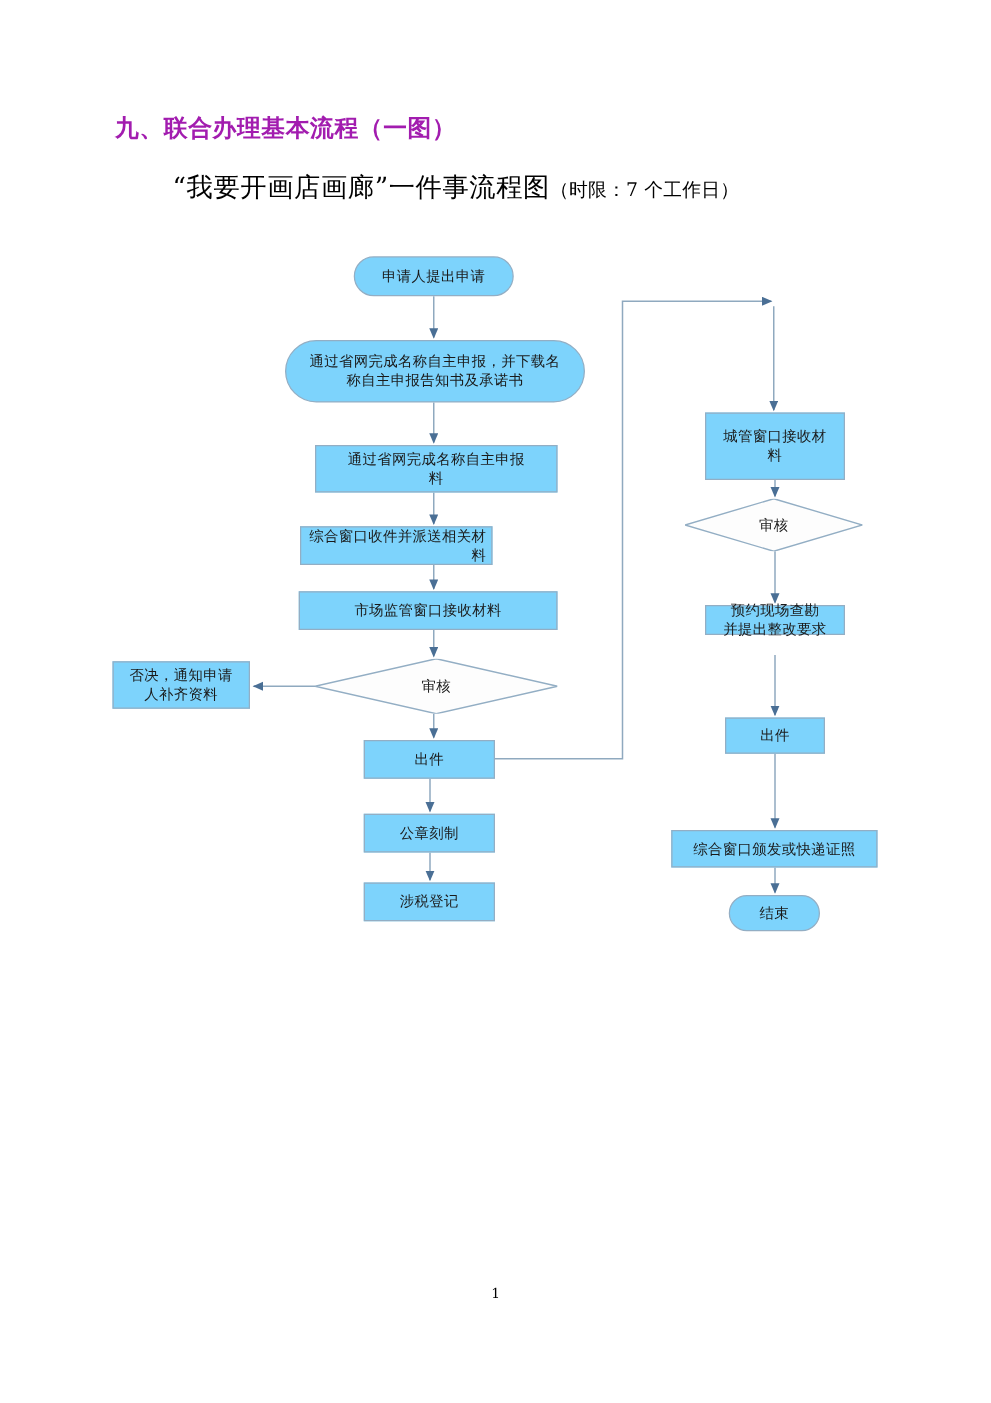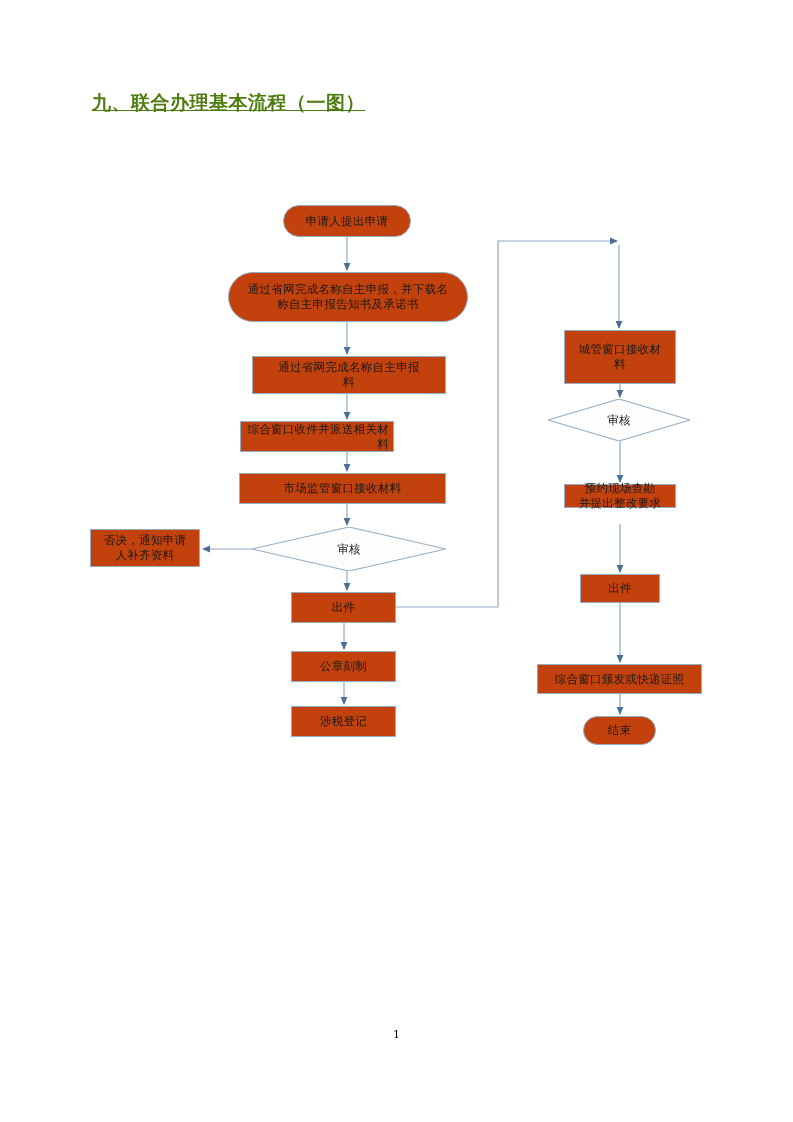--- a/index.html
+++ b/index.html
@@ -19,24 +19,23 @@
   }
 
   
   .heading-1 {
     position: absolute;
     left: 92px;
     top: 90px;
     font-family: "DejaVu Serif", "Liberation Serif", serif;
     font-size: 19px;
     font-weight: bold;
-    color: #4d7c0f;
+    color: #a21caf;
     letter-spacing: 0.5px;
     white-space: nowrap;
-    text-decoration: underline;
   }
   .heading-2 {
     position: absolute;
     left: 138px;
     top: 136px;
     white-space: nowrap;
     color: #000000;
   }
   .heading-2 .main {
     font-family: "DejaVu Serif", "Liberation Serif", serif;
@@ -54,21 +53,21 @@
     position: absolute;
     left: 0;
     top: 0;
     width: 793px;
     height: 1122px;
   }
   .node {
     position: absolute;
     box-sizing: border-box;
     border: 1px solid #93aec4;
-    background: #c2410c;
+    background: #7dd3fc;
     font-family: "DejaVu Serif", "Liberation Serif", serif;
     font-size: 11.5px;
     line-height: 15px;
     color: #1a1a1a;
     display: flex;
     align-items: center;
     justify-content: center;
     text-align: center;
     padding: 0 4px;
     letter-spacing: 0.3px;
@@ -108,20 +107,23 @@
     color: #000000;
   }
 </style>
 </head>
 <body>
 
 <div id="page">
 
   <div class="heading-1">九、联合办理基本流程（一图）</div>
 
+  <div class="heading-2">
+    <span class="main">“我要开画店画廊”一件事流程图</span><span class="note">（时限：7 个工作日）</span>
+  </div>
 
   <svg id="flow" viewBox="0 0 793 1122" xmlns="http://www.w3.org/2000/svg">
     <defs>
       <marker id="ah" markerWidth="9" markerHeight="9" refX="6.2" refY="3" orient="auto" markerUnits="strokeWidth">
         <path d="M0,0 L7,3 L0,6 z" fill="#4a6f95"></path>
       </marker>
     </defs>
     <g stroke="#8fa9bf" stroke-width="1.2" fill="none" marker-end="url(#ah)">
       <path d="M347,237 L347,270"></path>
       <path d="M347,322 L347,354"></path>

